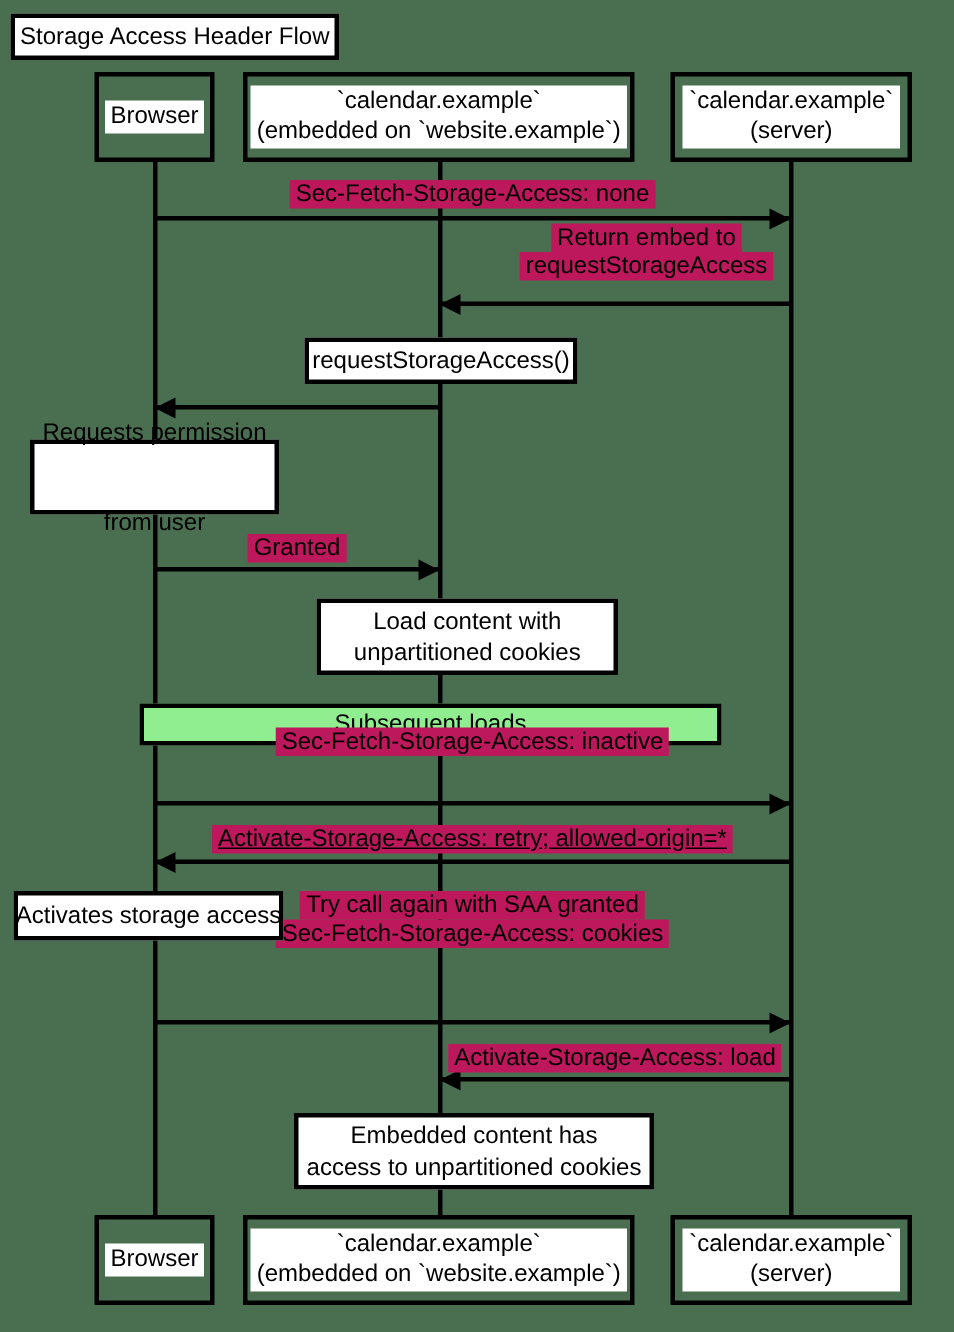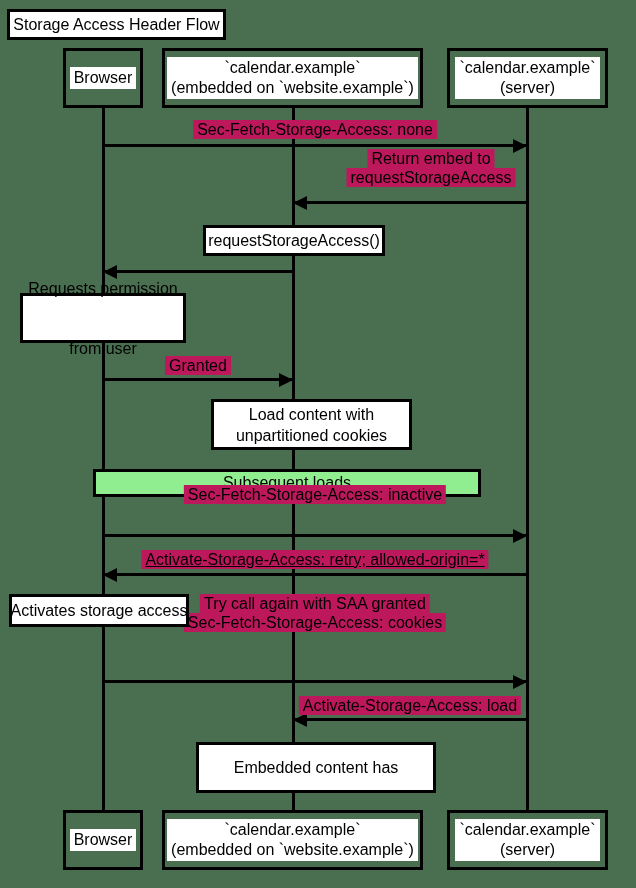--- a/index.html
+++ b/index.html
@@ -92,20 +92,21 @@
   </div>
   <div class="note" style="left:211px;top:399px;width:201px;height:51px;">
     <span>Load content with</span>
     <span>unpartitioned cookies</span>
   </div>
   <div class="note" style="left:9px;top:594px;width:180px;height:33px;">
     <span>Activates storage access</span>
   </div>
   <div class="note" style="left:176px;top:742px;width:240px;height:51px;margin-left:20px;">
     <span>Embedded content has</span>
+    <span>access to unpartitioned cookies</span>
   </div>
 
   <div class="titlebox" style="left:7px;top:9px;width:219px;height:31px;">
     <span>Storage Access Header Flow</span>
   </div>
 
   <div class="pbox" style="left:63px;top:48px;width:80px;height:60px;">
     <div class="plabel">
       <div>Browser</div>
     </div>

